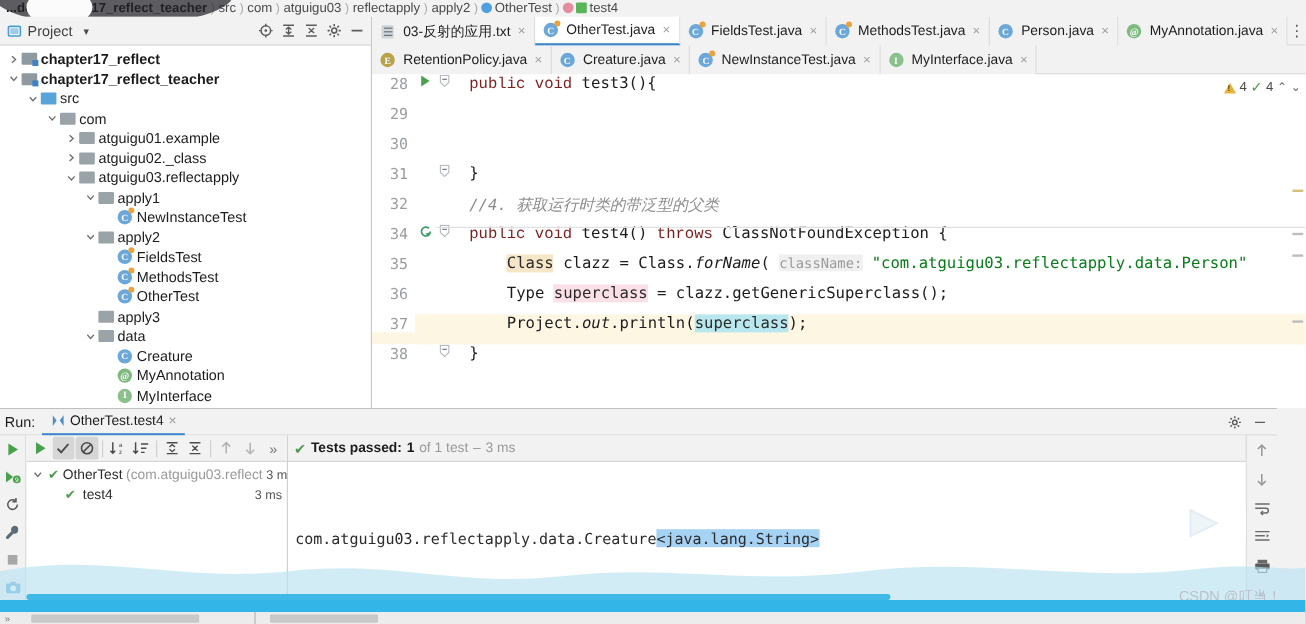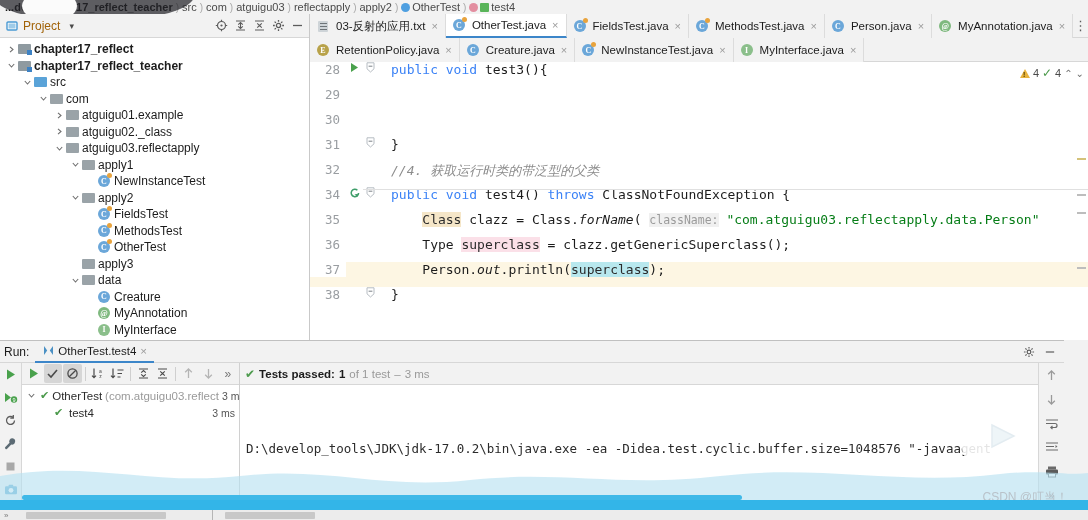--- a/index.html
+++ b/index.html
@@ -42,21 +42,21 @@
 
   
   .project-pane {
     position:absolute; left:0; top:14px; width:310px; height:326px;
     background:#ffffff; border-right:1px solid #c9c9c9;
   }
   .pp-header {
     height:24px; background:#f2f2f2; border-bottom:1px solid #d7d7d7;
     display:flex; align-items:center; padding:0 4px; gap:4px;
   }
-  .pp-title { font-size:12px; color:#a16207; }
+  .pp-title { font-size:12px; color:#404040; }
   .pp-spacer { flex:1; }
   .tb-ico { width:15px; height:15px; display:flex; align-items:center;
     justify-content:center; color:#5c5c5c; cursor:pointer; }
   .tb-ico svg { display:block; }
 
   .tree { padding-top:3px; font-size:12px; height:300px; overflow:hidden;
     position:relative; }
   .trow { display:flex; align-items:center; height:16.5px; white-space:nowrap; cursor:pointer;}
   .arrow { width:11px; height:11px; display:inline-block; flex:0 0 11px;
     color:#6e6e6e; font-size:8px; text-align:center; line-height:11px; }
@@ -115,21 +115,21 @@
   .cl.hl { background:#fdf6e3; }
   .gutter { width:36px; flex:0 0 36px; text-align:right; padding-right:6px;
     color:#999da1; font-size:12.5px; font-family:"DejaVu Sans Mono", monospace;
     background:#ffffff; }
   .gmark { width:17px; flex:0 0 17px; display:flex; align-items:center;
     justify-content:center; }
   .gfold { width:14px; flex:0 0 14px; display:flex; align-items:center;
     justify-content:center; color:#9aa0a6; }
   .ctext { white-space:pre; padding-left:14px; }
 
-  .kw { color:#3b82f6; }
+  .kw { color:#7f1d1d;font-family:Liberation Mono, monospace; }
   .ident { color:#1c1c1c; }
   .mthd-it { color:#1c1c1c; font-style:italic; }
   .str { color:#067d17; }
   .cmt { color:#8c8c8c; font-style:italic; }
   .ann { color:#9e880d; }
   .hint { color:#9b9b9b; background:#f0f0f0; font-size:11.5px; }
   .hl-class { background:#f5e6c8; }
   .hl-pink { background:#fbe0e8; }
   .hl-cyan { background:#b8e8ee; }
   .fold-line { position:absolute; left:53px; right:0; height:1px; background:#e0e0e0; }
@@ -625,21 +625,21 @@
         <div class="cl">
           <div class="gutter">36</div>
           <div class="gmark"></div>
           <div class="gfold"></div>
           <div class="ctext"><span class="ident">    Type </span><span class="hl-pink">superclass</span><span class="ident"> = clazz.getGenericSuperclass();</span></div>
         </div>
         <div class="cl hl">
           <div class="gutter">37</div>
           <div class="gmark"></div>
           <div class="gfold"></div>
-          <div class="ctext"><span class="ident">    Person.</span><span class="mthd-it">out</span><span class="ident">.println(</span><span class="hl-cyan">superclass</span><span class="ident">);</span></div>
+          <div class="ctext"><span class="ident">    Project.</span><span class="mthd-it">out</span><span class="ident">.println(</span><span class="hl-cyan">superclass</span><span class="ident">);</span></div>
         </div>
         <div class="cl">
           <div class="gutter">38</div>
           <div class="gmark"></div>
           <div class="gfold">
             <svg width="9" height="11" viewBox="0 0 9 11">
               <path d="M1 0.8h7v6L4.5 10 1 6.8z" fill="#ffffff" stroke="#b6bcc2" stroke-width="1"></path>
               <path d="M2.6 4.2h3.8" stroke="#7c8287" stroke-width="1"></path>
             </svg>
           </div>
@@ -805,21 +805,20 @@
       <div class="status-col">
         <div class="status-top">
           <span style="color:#4c9a4c;font-size:12px;">✔</span>
           <span class="sp-pass">Tests passed:</span>
           <span class="sp-pass">1</span>
           <span class="sp-dim">of 1 test</span>
           <span class="sp-dim">–</span>
           <span class="sp-dim">3 ms</span>
         </div>
         <div class="console">
-          <div><span>D:\develop_tools\JDK\jdk-17.0.2\bin\java.exe -ea -Didea.test.cyclic.buffer.size=1048576 "-javaagent</span></div>
           <div><span>com.atguigu03.reflectapply.data.Creature</span><span class="sel-blue">&lt;java.lang.String&gt;</span></div>
           
           
         </div>
       </div>
 
       <div class="right-strip">
         <span class="rs-ico">
           <svg width="13" height="13" viewBox="0 0 13 13">
               <path d="M6.5 11V2M3.2 5.2l3.3-3.3 3.3 3.3" fill="none" stroke="#9a9a9a" stroke-width="1.3"></path>

